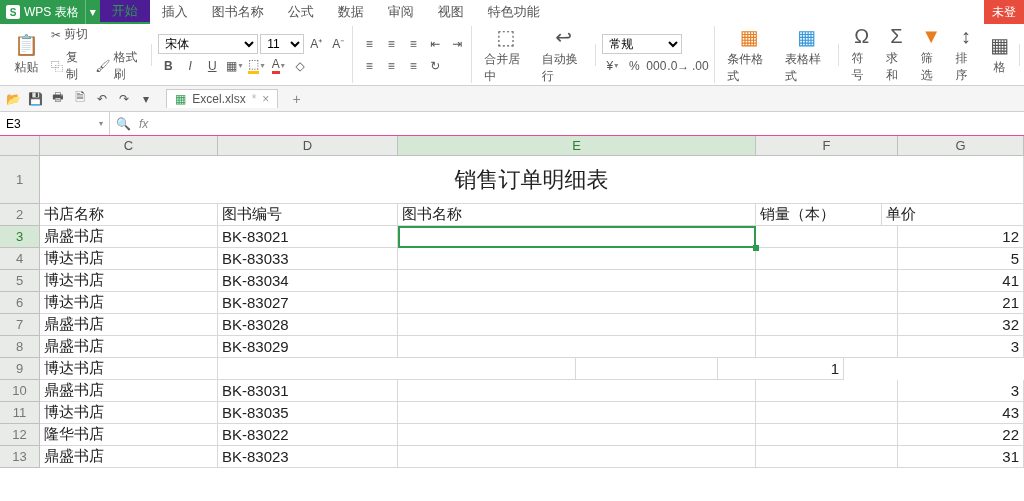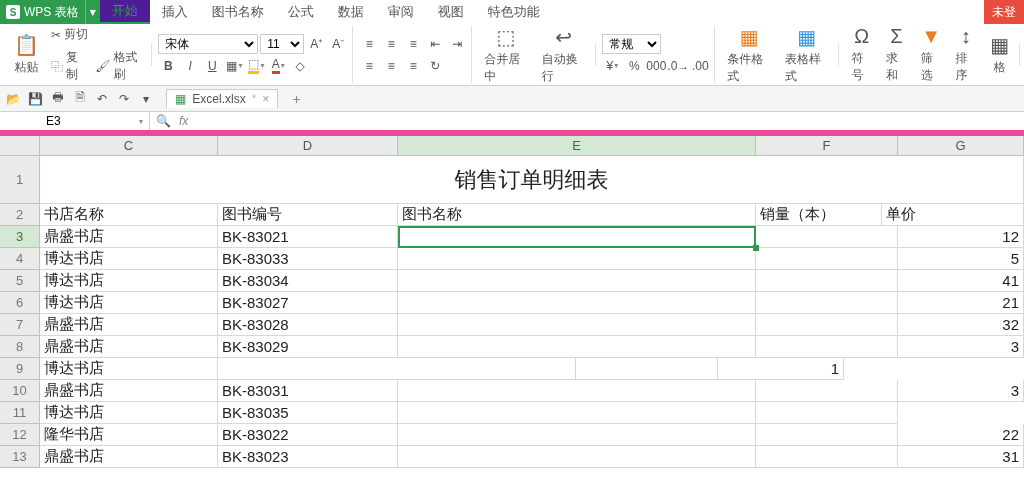--- a/index.html
+++ b/index.html
@@ -30,21 +30,21 @@
 
 
 .qat { height: 26px; background: #f5f5f5; border-bottom: 1px solid #d0d0d0; display: flex; align-items: center; padding: 0 6px; gap: 6px; }
 .qat .ico { color: #555; cursor: pointer; }
 .filetab { background: #fff; border: 1px solid #ccc; border-bottom: none; padding: 2px 8px; display: flex; align-items: center; gap: 6px; font-size: 12px; color: #555; margin-left: 6px; }
 .filetab .xls-ico { color: #2e9b4f; }
 .filetab .close { color: #999; cursor: pointer; }
 .newtab { color: #888; margin-left: 8px; cursor: pointer; font-size: 14px; }
 
 
-.fbar { height: 24px; border-bottom: 6px solid #ec4899; display: flex; align-items: stretch; padding-left: 40px; }
+.fbar { height: 24px; border-bottom: 1px solid #ec4899; display: flex; align-items: stretch; }
 .namebox { width: 110px; border-right: 1px solid #d0d0d0; display: flex; align-items: center; padding: 0 6px; justify-content: space-between; }
 .namebox .dd { color: #888; }
 .fx-area { display: flex; align-items: center; padding: 0 6px; gap: 8px; color: #888; flex: 1; }
 .fx-area .fx { font-style: italic; }
 
 
 .grid { position: relative; }
 .colhdrs { display: flex; height: 20px; background: #e8ebe8; border-bottom: 1px solid #c0c0c0; }
 .corner { width: 40px; border-right: 1px solid #c0c0c0; background: #e8ebe8; }
 .colhdr { border-right: 1px solid #c0c0c0; display: flex; align-items: center; justify-content: center; color: #555; font-size: 13px; }
@@ -149,21 +149,21 @@
     <div class="big-btn">
         <span class="big-icon">⬚</span>
         <span>合并居中</span>
       </div>
     <div class="big-btn">
         <span class="big-icon">↩</span>
         <span>自动换行</span>
       </div>
   </div>
   <div class="rgroup">
-    <select class="rb" style="width:59px"><option>常规</option></select>
+    <select class="rb" style="width:80px"><option>常规</option></select>
     <div class="fmt-row">
       <span class="sq">¥<span class="dd">▾</span></span>
       <span class="sq">%</span>
       <span class="sq">000</span>
       <span class="sq">.0→</span>
       <span class="sq">.00</span>
     </div>
   </div>
   <div class="rgroup row">
     <div class="big-btn">
@@ -312,20 +312,21 @@
         <div class="cell c-E"></div>
         <div class="cell c-F"></div>
         <div class="cell c-G rt">3</div>
       </div>
       <div class="row">
         <div class="rowhdr">11</div>
         <div class="cell c-C">博达书店</div>
         <div class="cell c-D">BK-83035</div>
         <div class="cell c-E"></div>
         <div class="cell c-F"></div>
+        <div class="cell c-G rt">43</div>
       </div>
       <div class="row">
         <div class="rowhdr">12</div>
         <div class="cell c-C">隆华书店</div>
         <div class="cell c-D">BK-83022</div>
         <div class="cell c-E"></div>
         <div class="cell c-F"></div>
         <div class="cell c-G rt">22</div>
       </div>
       <div class="row">

